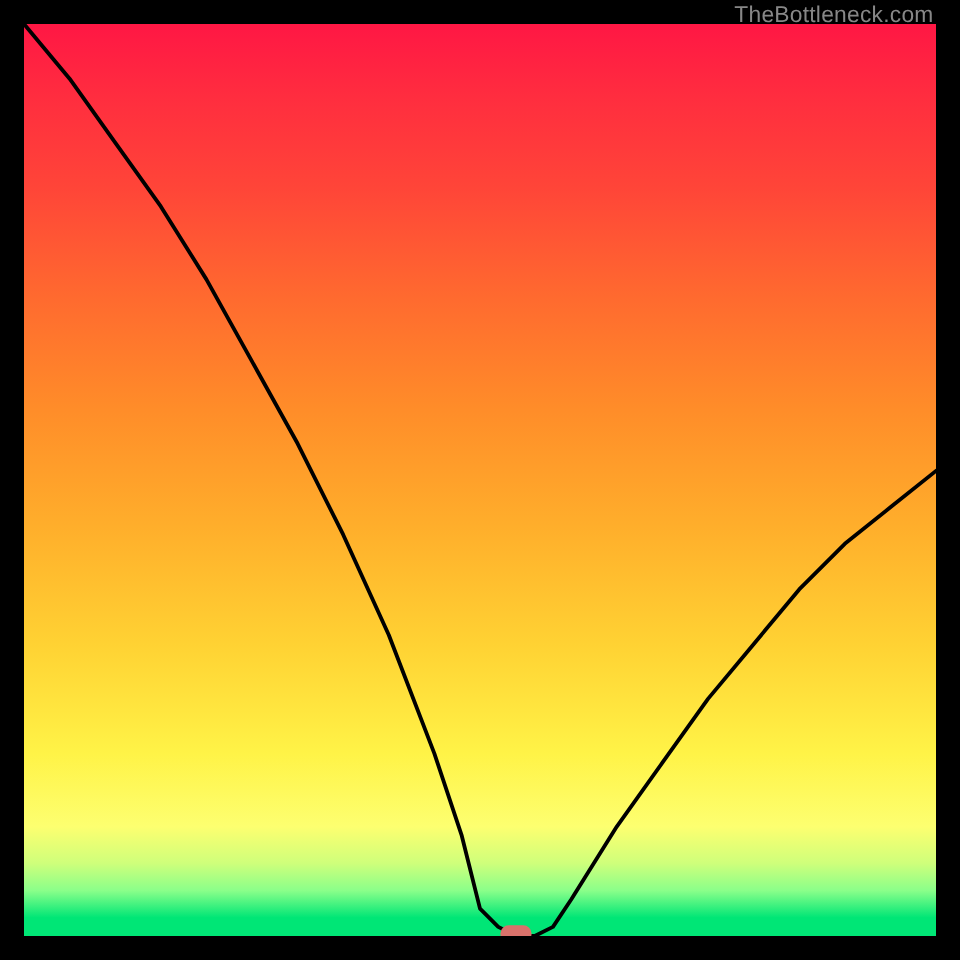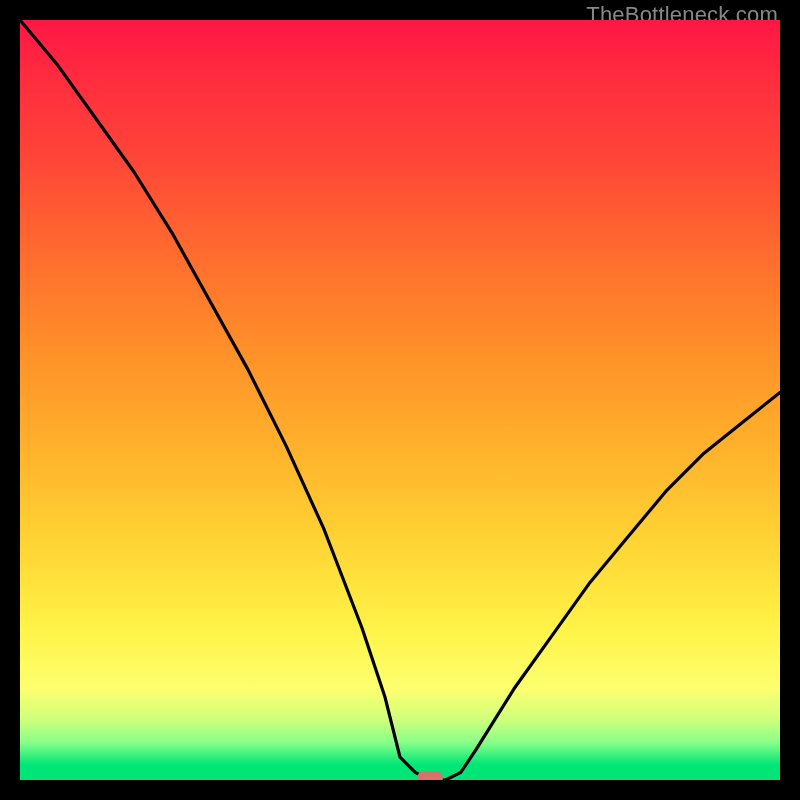--- a/index.html
+++ b/index.html
@@ -48,21 +48,21 @@
   .curve {
     position: absolute;
     inset: 0;
     pointer-events: none;
   }
   .watermark {
     position: absolute;
     top: 2px;
     right: 22px;
     color: #878787;
-    font-size: 22px;
+    font-size: 19px;
     letter-spacing: 0.2px;
     user-select: none;
   }
   .marker {
     position: absolute;
     width: 26px;
     height: 14px;
     background: #d9726b;
     border-radius: 7px;
     transform: translate(-50%, -50%);

